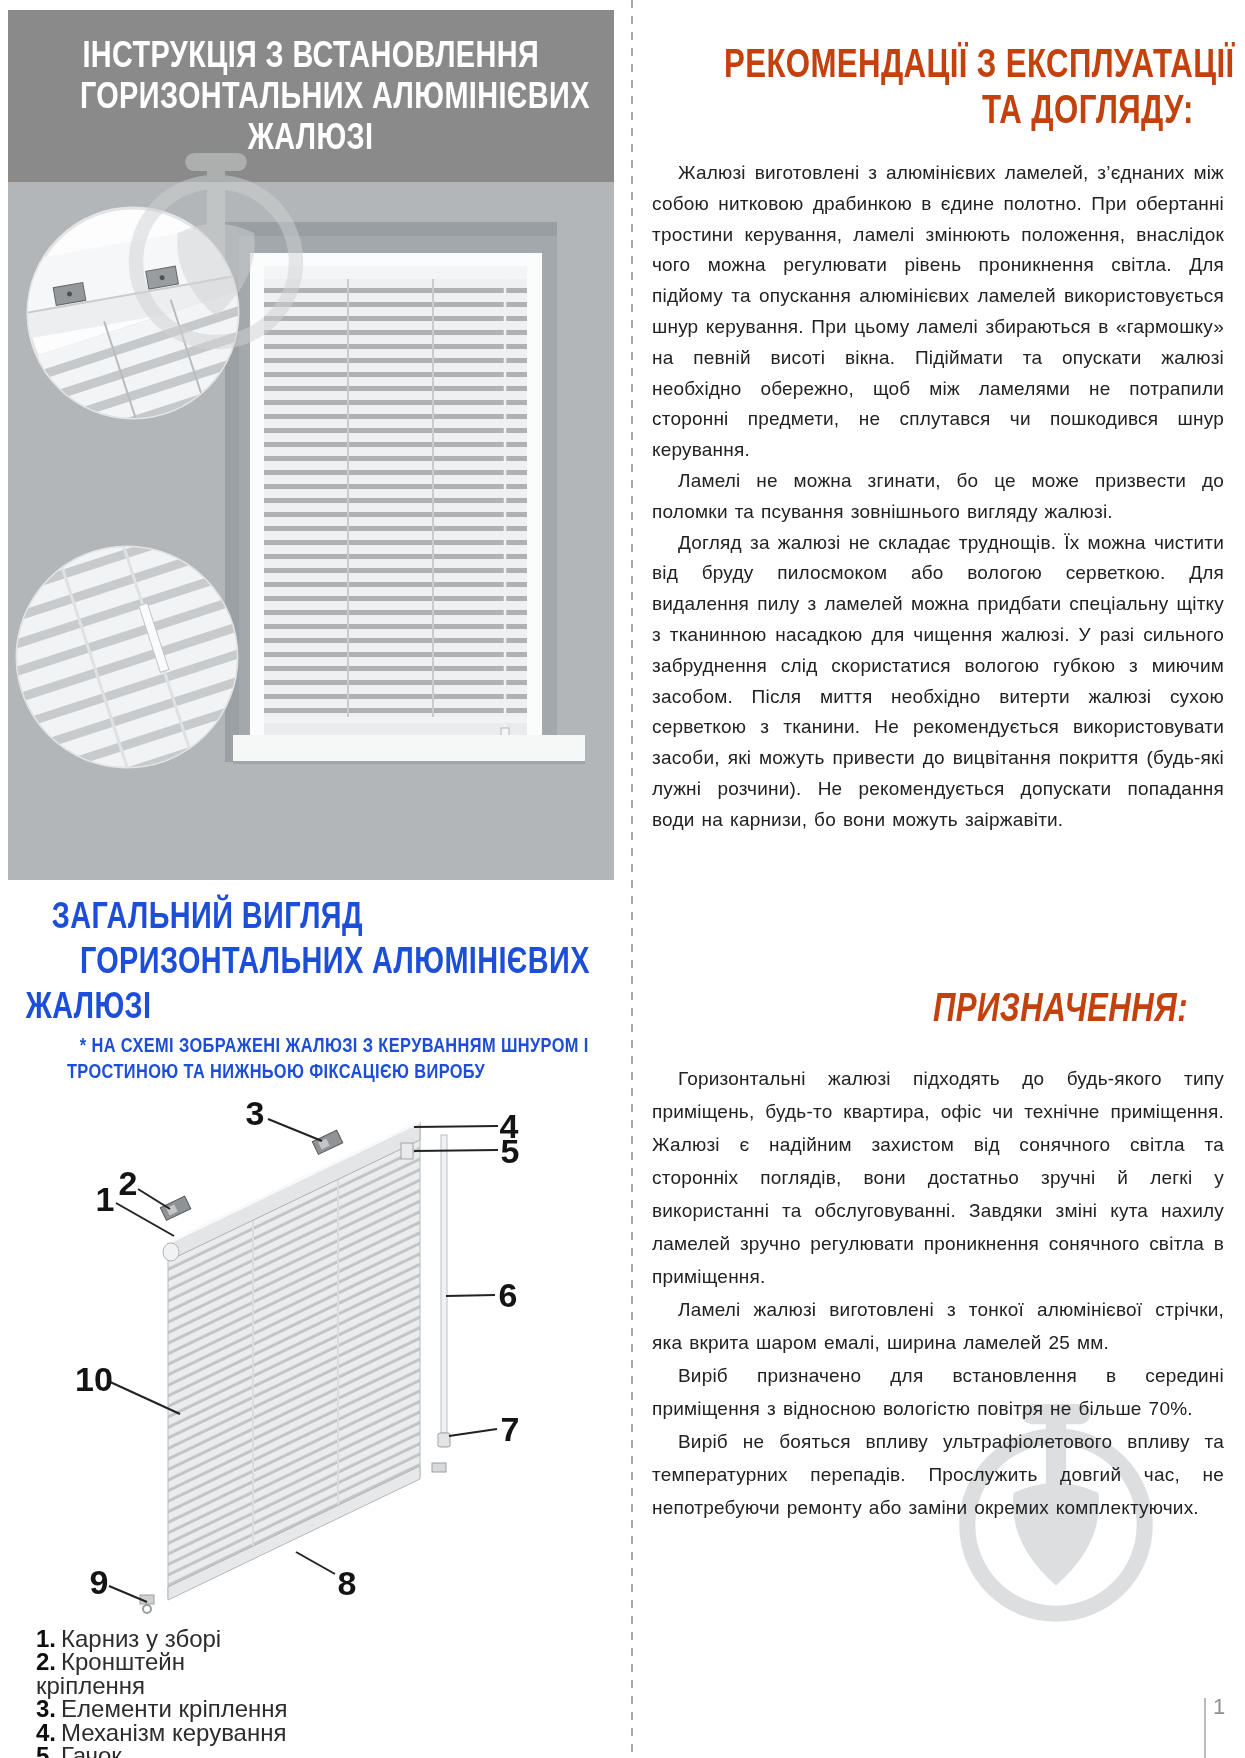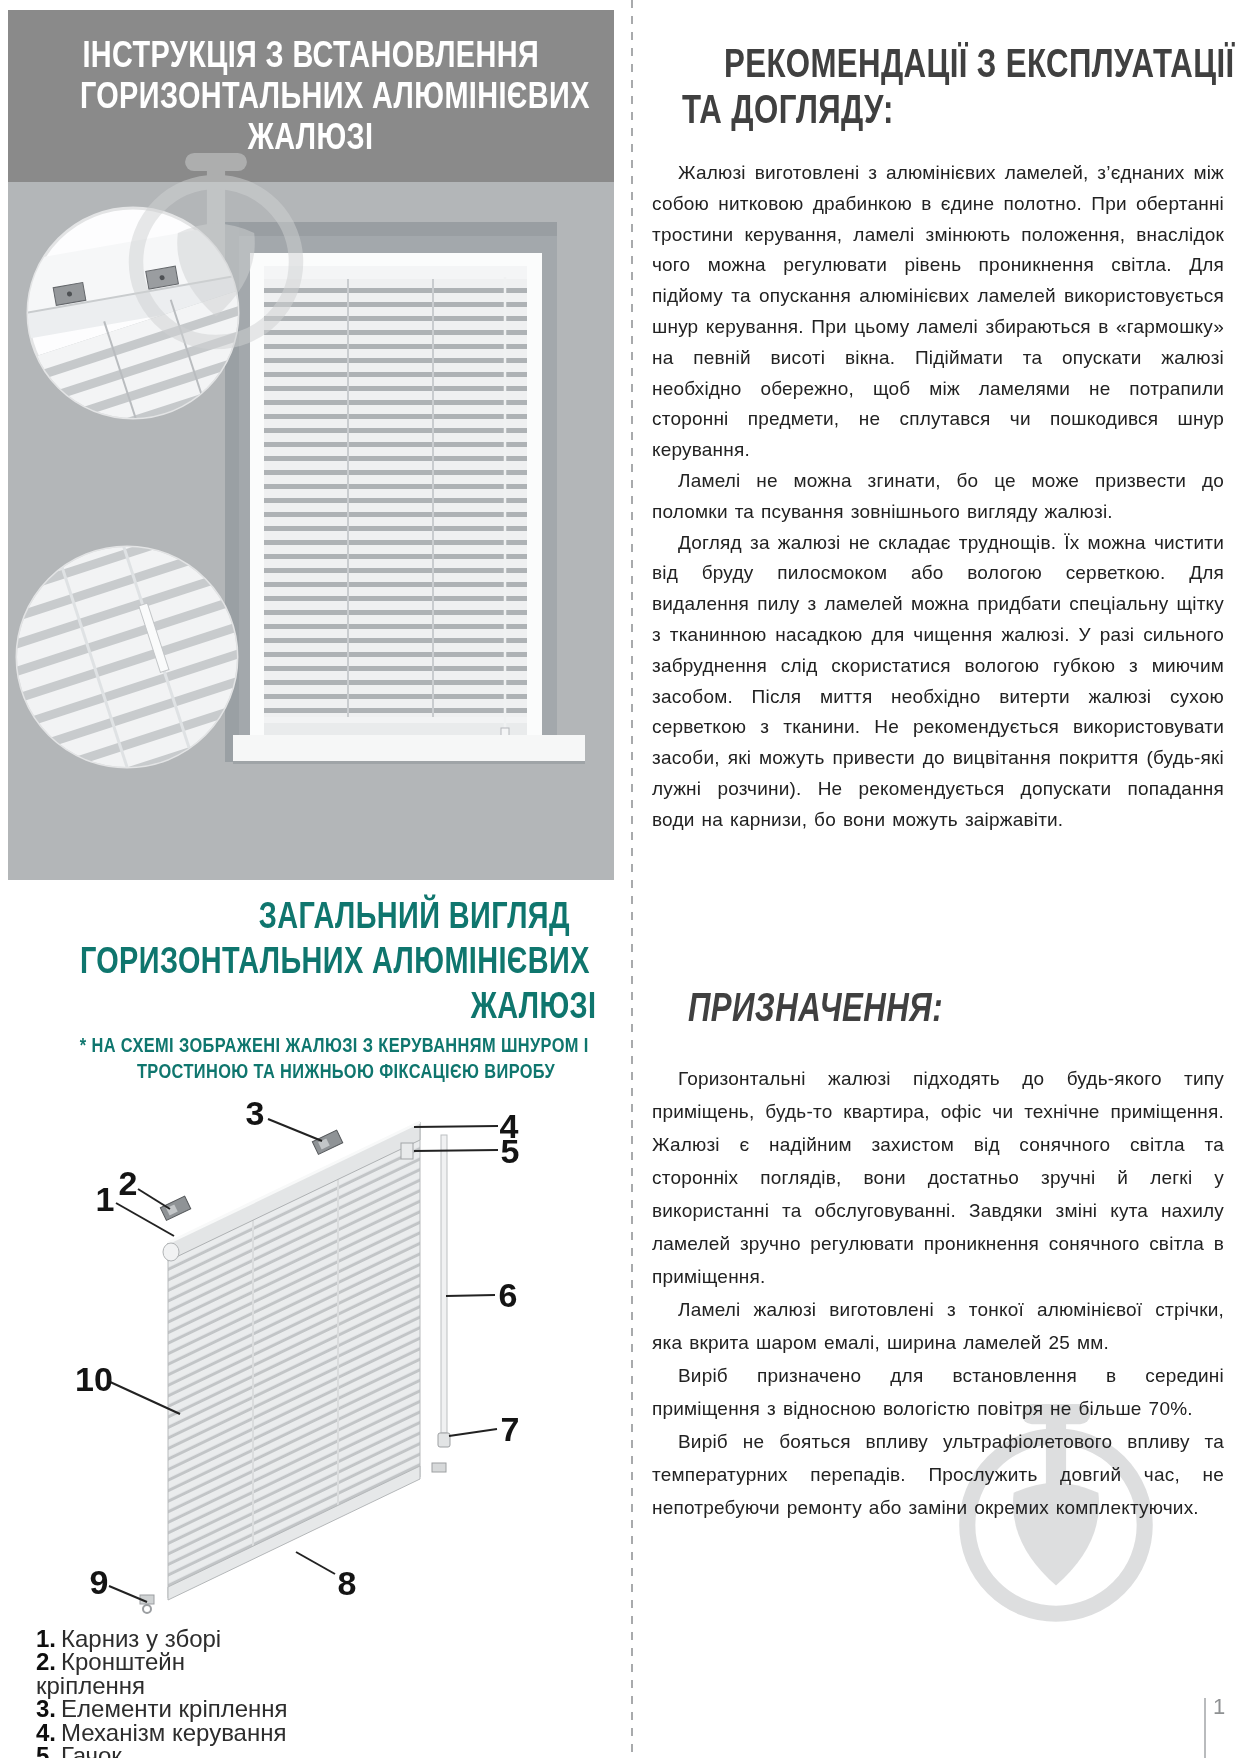--- a/index.html
+++ b/index.html
@@ -19,42 +19,42 @@
   }
   .banner .line { font-size:37px; line-height:41px; }
 
   .illu { position:absolute; left:8px; top:182px; z-index:1; }
 
   .watermark { position:absolute; pointer-events:none; }
   .wm-top    { left:116px; top:150px; opacity:0.5; z-index:2; }
   .wm-bottom { left:938px; top:1402px; opacity:0.9; z-index:1; }
 
   .overview {
-    position:absolute; left:8px; top:893px; width:606px; text-align:right;
-    color:#0f766e; z-index:2;
+    position:absolute; left:8px; top:893px; width:606px; text-align:left;
+    color:#1d4ed8; z-index:2;
   }
   .overview .line { font-size:37px; line-height:45px; }
   .overview .note { margin-top:4px; }
   .overview .note .line { font-size:21px; line-height:26px; }
 
   .diagram { position:absolute; left:8px; top:1095px; z-index:2; }
 
   .legend { position:absolute; font-size:24px; line-height:23.4px; color:#2d2d2d; z-index:3; }
   .legend-col1 { left:36px;  top:1627px; width:255px; }
   .legend-col2 { left:296px; top:1627px; width:330px; }
   .legend b { color:#0e0e0e; margin-right:5px; }
 
   
   .divider { position:absolute; left:630px; top:0; z-index:0; }
 
   
   .right {
     position:absolute; left:652px; top:40px; width:572px; z-index:2;
   }
-  .rtitle { text-align:left; color:#404040; }
+  .rtitle { text-align:right; color:#c2410c; }
   .rtitle .line { font-size:40px; line-height:46px; }
   .care-title { margin-bottom:26px; }
   .right p {
     margin:0; font-size:19px; line-height:30.8px; text-align:justify;
     text-indent:26px; color:#222222; letter-spacing:0.2px; word-spacing:1.5px;
   }
   .purpose-title { margin-top:148px; margin-bottom:32px;font-style:italic; }
   .purpose p { line-height:33px; }
 
   

